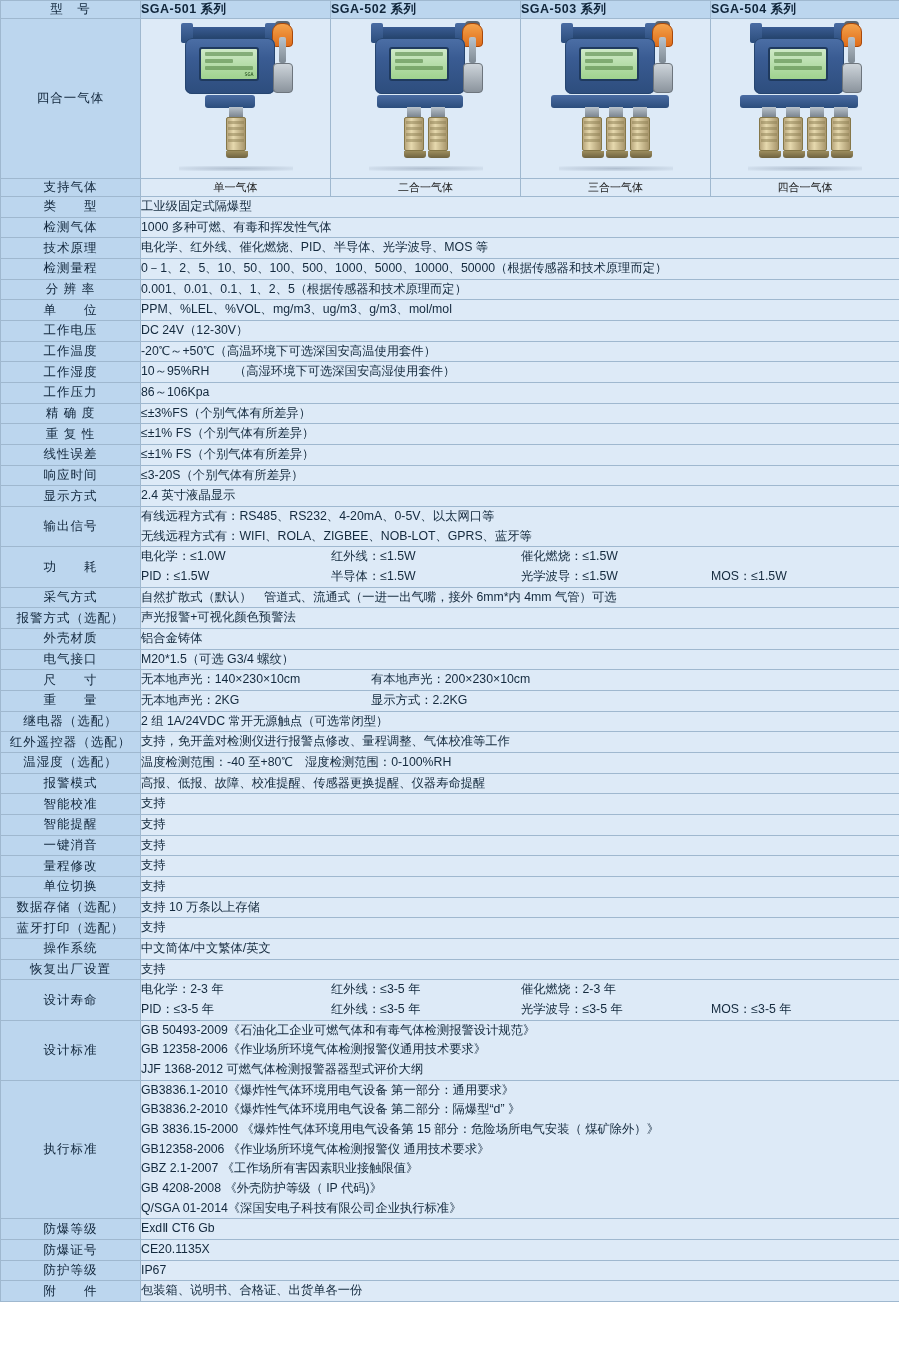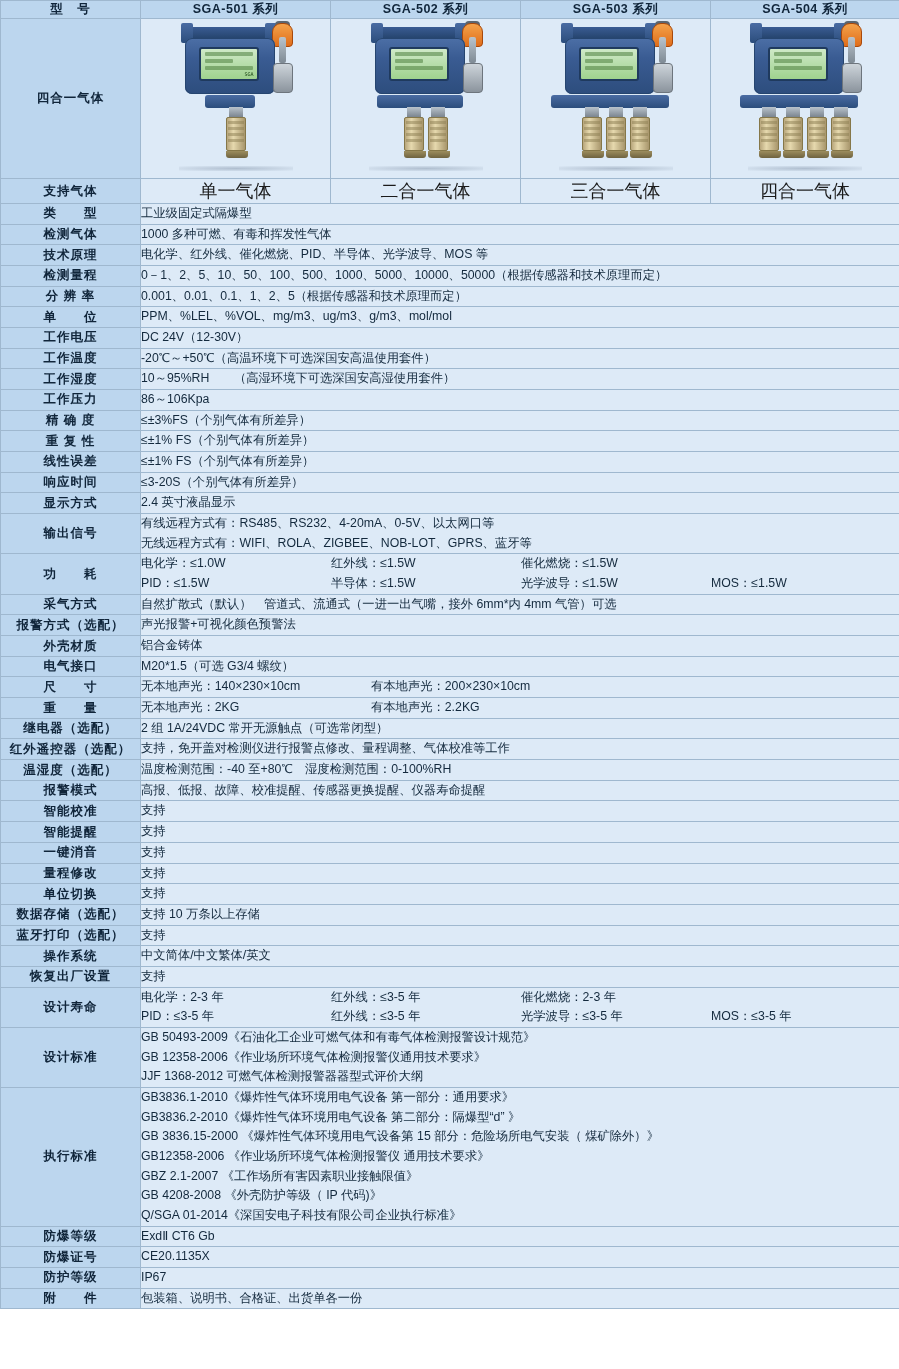--- a/index.html
+++ b/index.html
@@ -21,54 +21,54 @@
   table.spec td {
     border: 1px solid #9fb8cf;
     padding: 0;
     vertical-align: middle;
   }
   
   td.label {
     width: 140px;
     background: #bcd6ee;
     text-align: center;
-    font-weight: bold;
+    font-weight: normal;
     letter-spacing: 1px;
     color: #10253a;
     padding: 4px 2px;
     font-size: 12.5px;
     line-height: 1.35;
   }
   td.val {
     background: #ddeaf7;
     padding: 5px 8px;
     color: #13293d;
     line-height: 1.6;
     font-size: 12.3px;
   }
   td.head {
     background: #bcd6ee;
-    text-align: center;
+    text-align: left;
     font-weight: bold;
     color: #10253a;
     padding: 5px 2px;
     font-size: 12.5px;
     letter-spacing: .5px;
   }
   td.imgcell {
     background: #ddeaf7;
     text-align: center;
     padding: 4px 0 2px 0;
     height: 160px;
   }
   td.gascell {
     background: #ddeaf7;
     text-align: center;
     padding: 5px 2px;
-    font-size: 18px;
+    font-size: 11px;
   }
   .row-lines div { white-space: nowrap; }
   .cols { display: flex; }
   .cols > div { white-space: nowrap; }
   .w190 { width: 190px; }
   .w150 { width: 150px; }
 
   
   .device {
     position: relative;
@@ -515,21 +515,21 @@
           <div style="width:250px">有本地声光：200×230×10cm</div>
         </div>
       </td>
     </tr>
 
     <tr>
       <td class="label">重　　量</td>
       <td class="val" colspan="4">
         <div class="cols">
           <div style="width:230px">无本地声光：2KG</div>
-          <div style="width:250px">有本地声光：2.2KG</div>
+          <div style="width:250px">显示方式：2.2KG</div>
         </div>
       </td>
     </tr>
 
     <tr>
       <td class="label">继电器（选配）</td>
       <td class="val" colspan="4">2 组 1A/24VDC 常开无源触点（可选常闭型）</td>
     </tr>
     <tr>
       <td class="label">红外遥控器（选配）</td>

